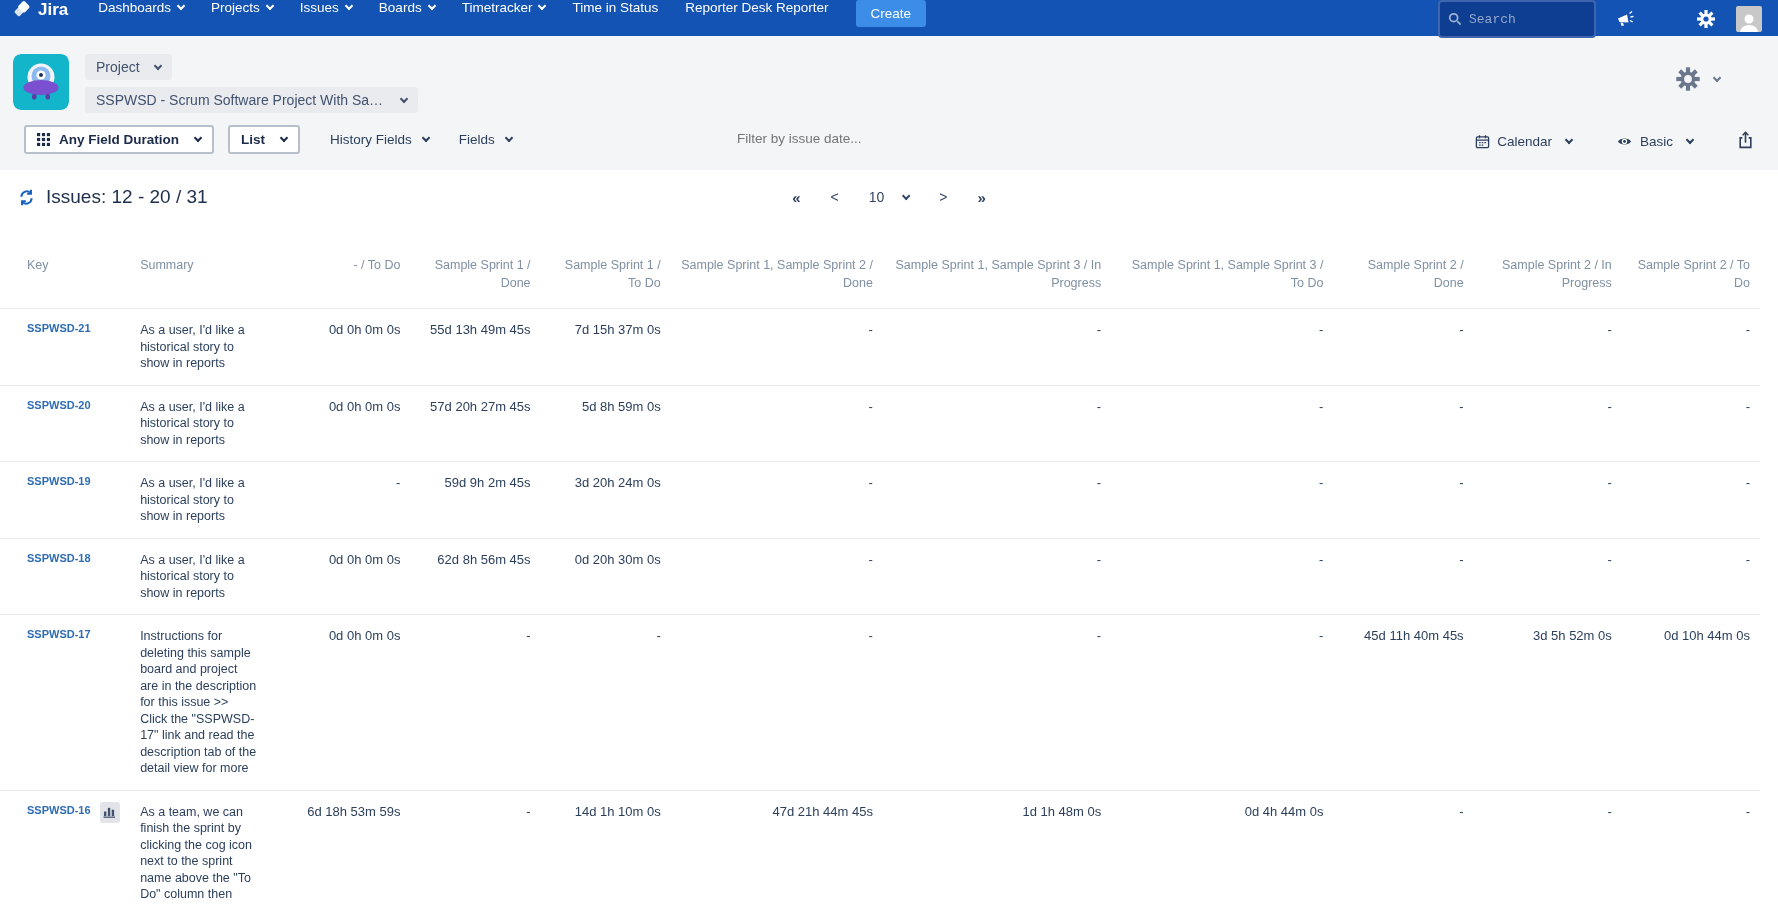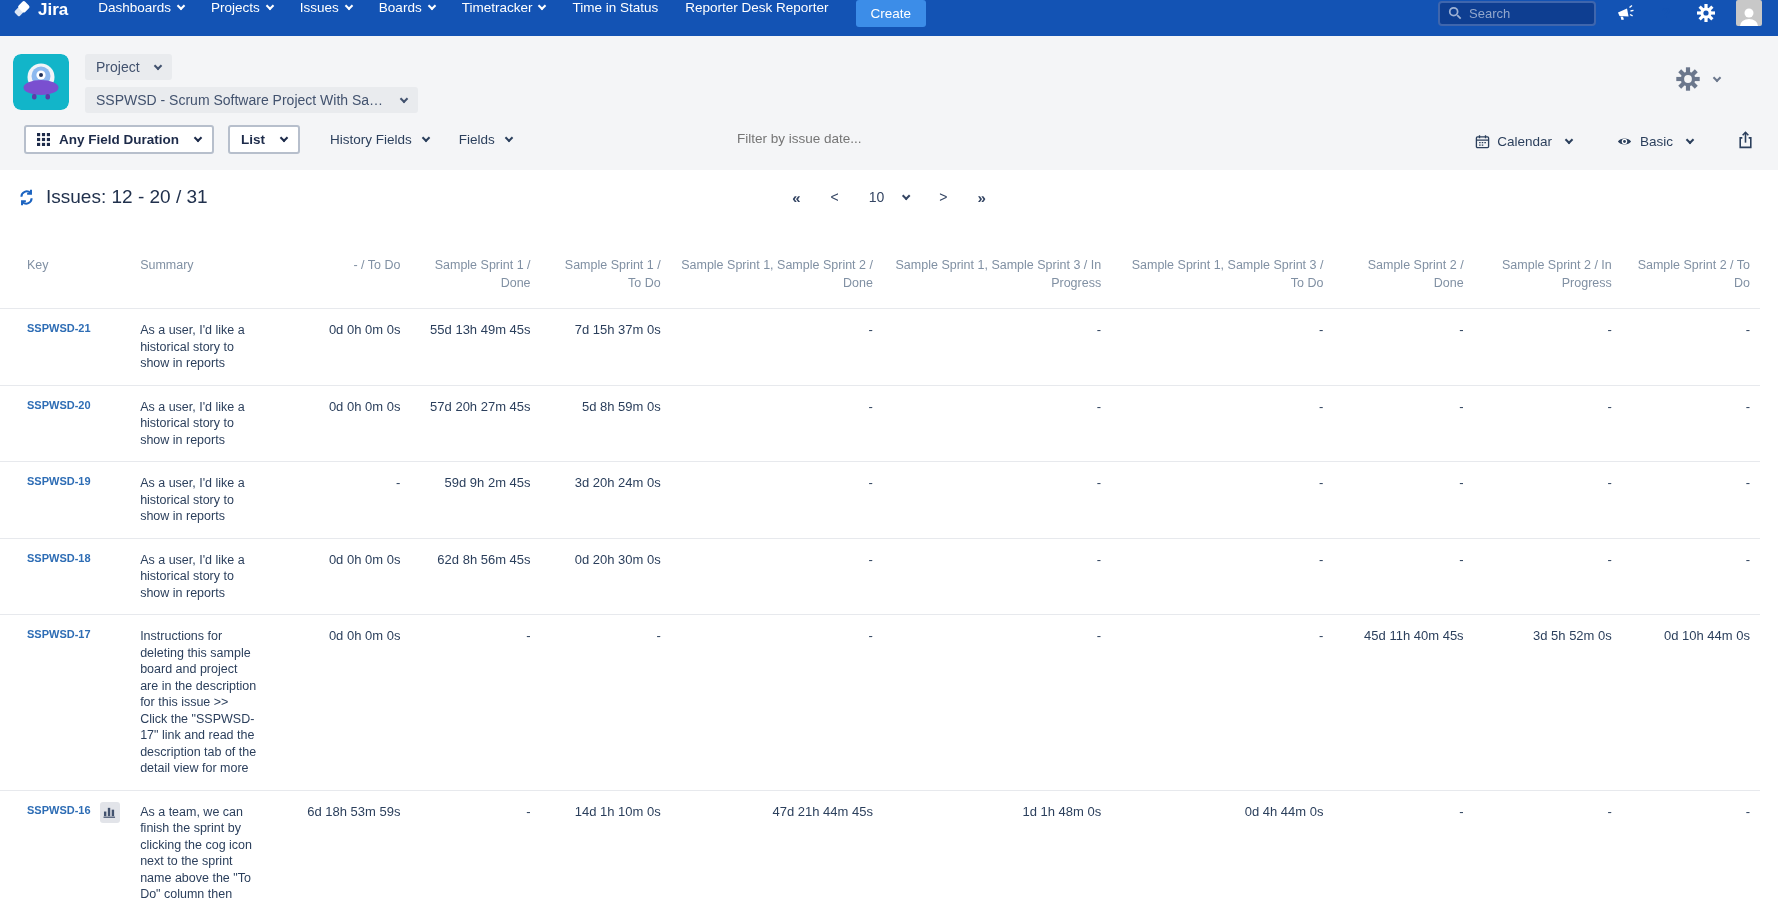--- a/index.html
+++ b/index.html
@@ -10,21 +10,21 @@
   .topnav { height:36px; background:#1353b4; display:flex; align-items:flex-start; color:#fff; }
   .logo { display:flex; align-items:center; gap:6px; margin:0 30px 0 12px; font-size:17px; font-weight:600; }
   .nav-items { display:flex; align-items:center; }
   .nav-item { color:#fff; font-size:13.5px; margin-right:27px; display:inline-flex; align-items:center; cursor:pointer; text-decoration:none; white-space:nowrap; }
   .chev { width:6px; height:6px; border-right:2px solid currentColor; border-bottom:2px solid currentColor;
           transform:rotate(45deg); display:inline-block; margin-left:7px; margin-bottom:3px; }
   .create-btn { background:#3c8de8; color:#fff; border:none; border-radius:3px; padding:6px 15px;
                 font-size:13.5px; cursor:pointer; font-family:inherit; }
   .nav-right { margin-left:auto; display:flex; align-items:center; gap:20px; padding-right:16px; }
   .search-box { display:flex; align-items:center; background:#0e3e91; border:2px solid #3f66ad;
-                border-radius:4px; height:25px; width:158px; padding:0 8px; gap:7px; }
+                border-radius:4px; height:38px; width:158px; padding:0 8px; gap:7px;font-family:Liberation Mono, monospace; }
   .search-box input { background:transparent; border:none; outline:none; color:#d7e1f3; font-size:13px; width:112px; font-family:inherit;}
   .search-box input::placeholder { color:#92a7cc; }
   .help-badge { width:20px; height:20px; border-radius:50%; background:#e7ecf5; color:#1353b4;
                 font-weight:700; font-size:14px; display:flex; align-items:center; justify-content:center; cursor:pointer;}
   .avatar-sm { width:26px; height:26px; background:#c8c8c8; border-radius:2px; display:flex; align-items:flex-end; justify-content:center; overflow:hidden; cursor:pointer;}
 
   
   .band { background:#f4f5f7; padding-bottom:14px; }
   .project-row { display:flex; align-items:flex-start; padding:18px 24px 2px 13px; position:relative; }
   .avatar-lg { width:56px; height:56px; border-radius:8px; display:block; }

